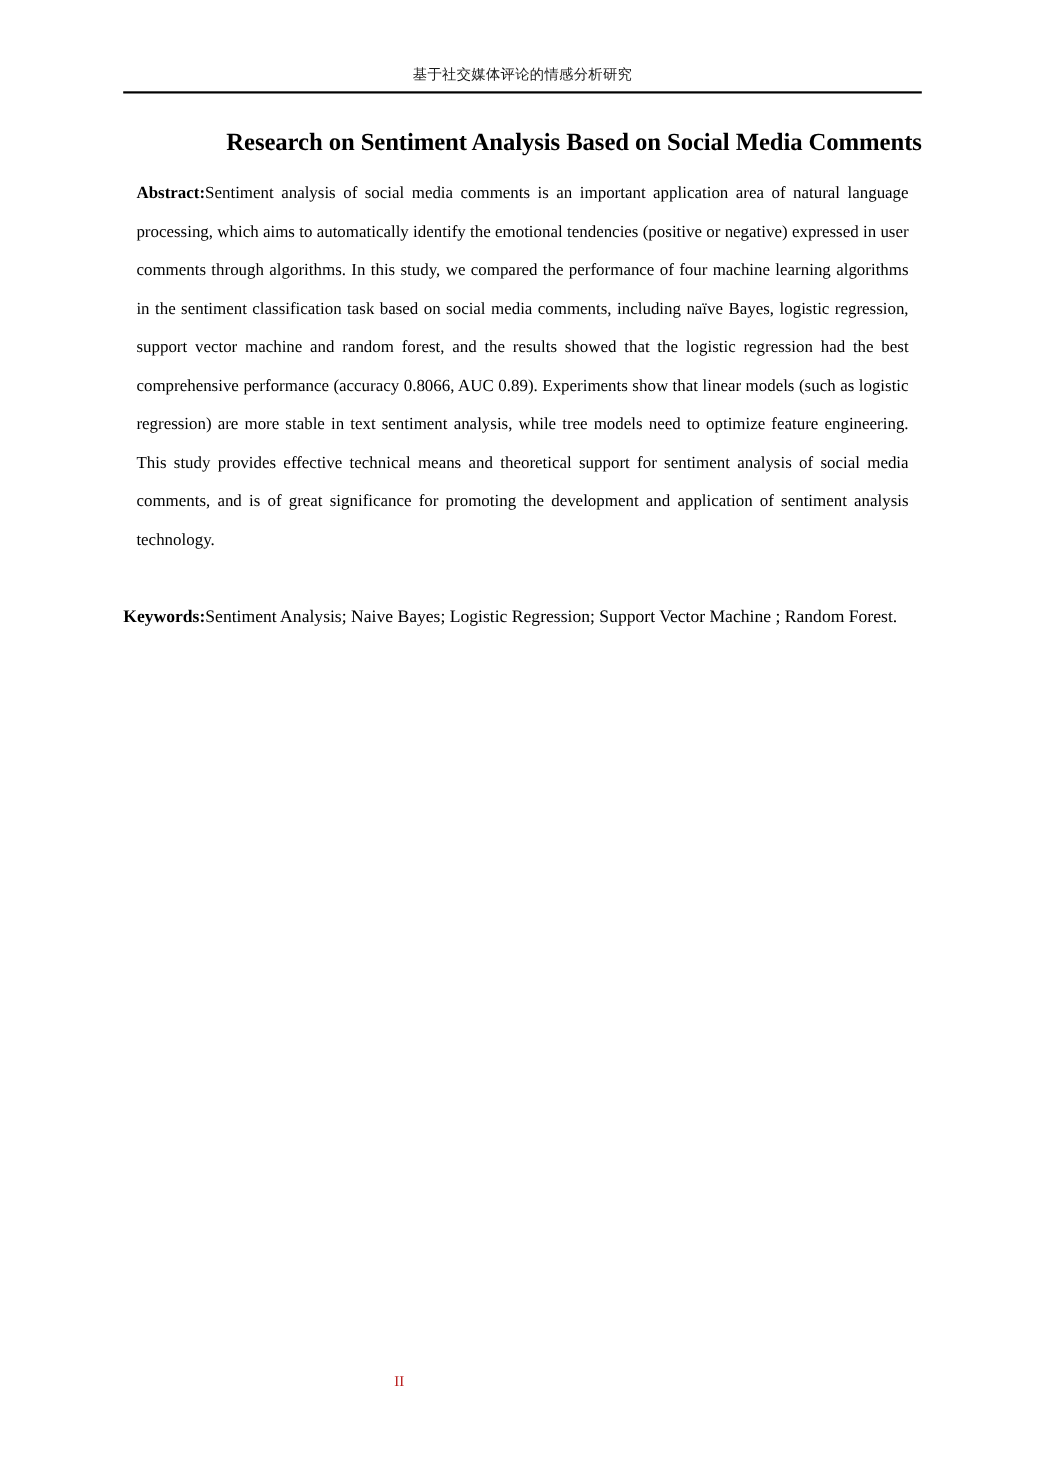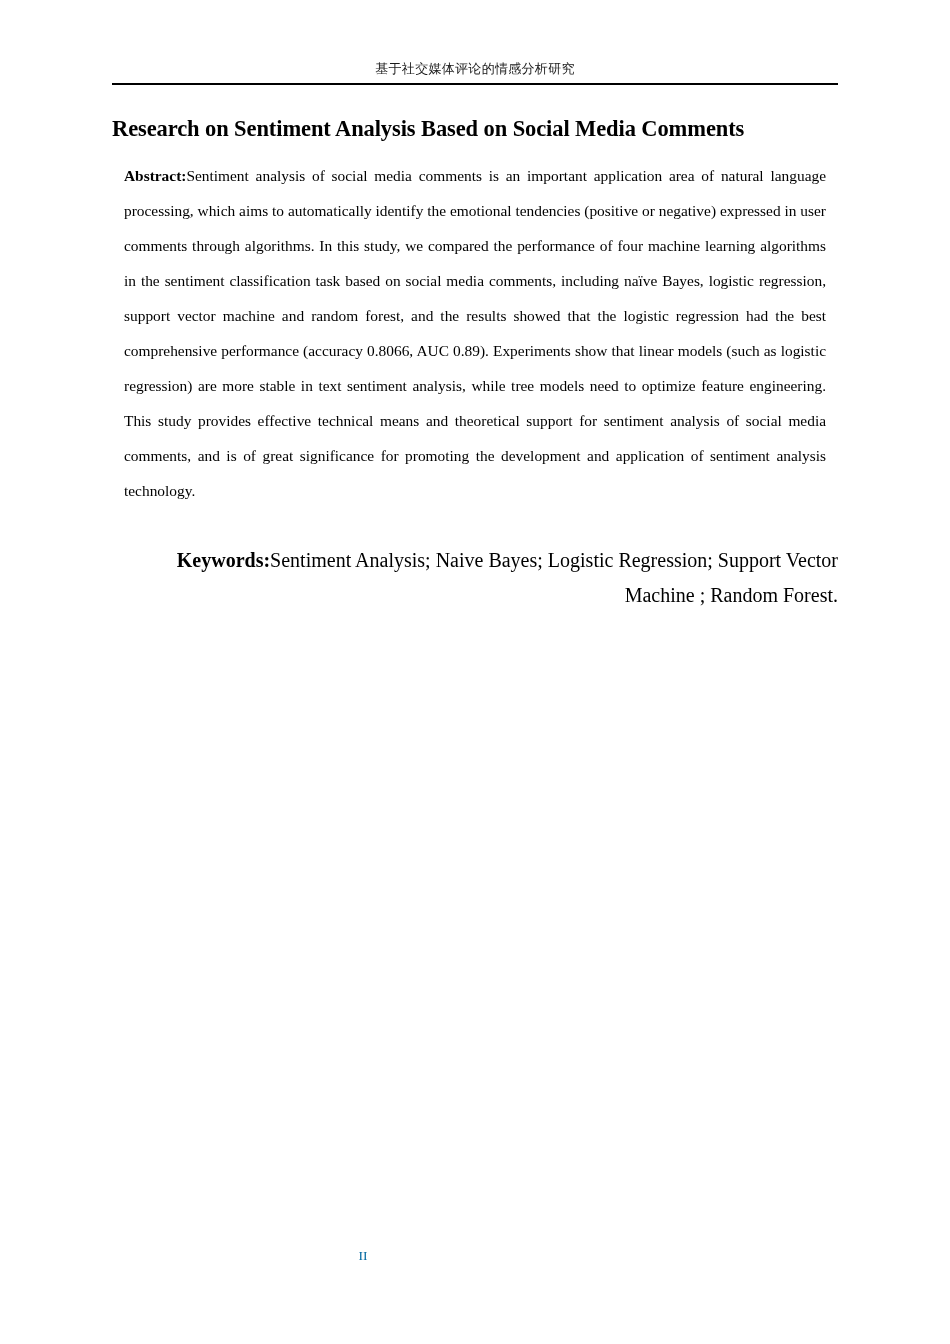--- a/index.html
+++ b/index.html
@@ -48,56 +48,56 @@
   .content {
     position: absolute;
     left: 112px;
     top: 111px;
     width: 726px;
   }
 
   .doc-title {
     font-size: 22.5px;
     font-weight: bold;
-    text-align: left;
+    text-align: right;
     line-height: 35px;
     margin: 0 0 6px 0;
     letter-spacing: -0.1px;
   }
 
   .abstract-para {
     font-size: 15.4px;
     line-height: 35px;
     text-align: justify;
     text-justify: inter-word;
     margin: 12px;
     text-align-last: left;
   }
 
   .label-bold {
     font-weight: bold;
   }
 
   .keywords-block {
     margin-top: 35px;
-    font-size: 20px;
+    font-size: 16px;
     line-height: 35px;
-    text-align: right;
+    text-align: left;
   }
 
   
   .page-number {
     position: absolute;
     left: 0;
     top: 1246px;
     width: 726px;
     text-align: center;
     font-size: 13.5px;
     line-height: 20px;
-    color: #0369a1;
+    color: #b91c1c;
   }
 </style>
 </head>
 <body>
 
 <div class="page">
 
   <div class="running-header">
     <div class="running-header-text">基于社交媒体评论的情感分析研究</div>
     <div class="header-rule"></div>

